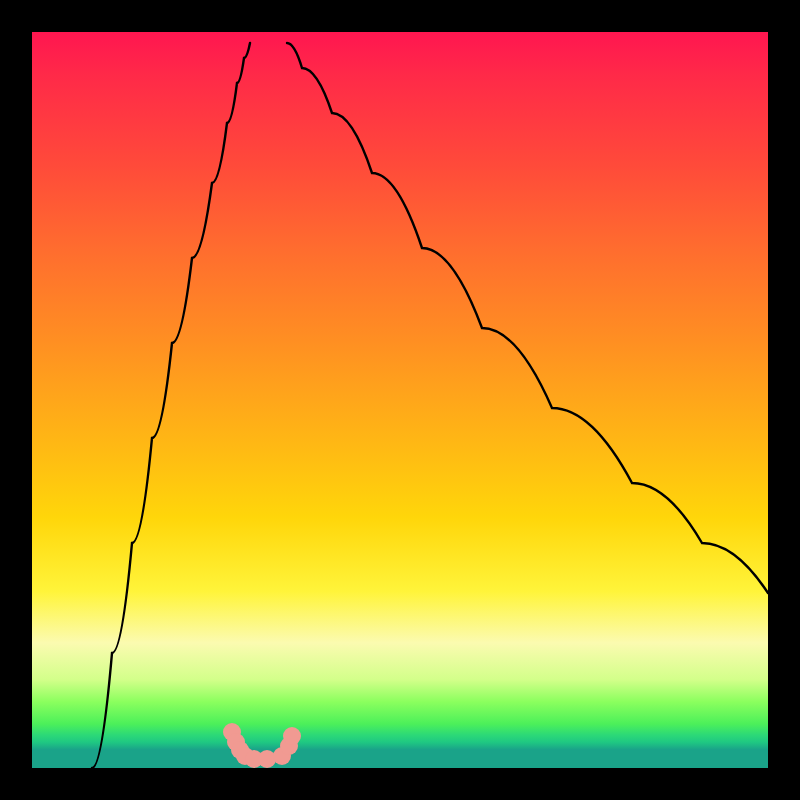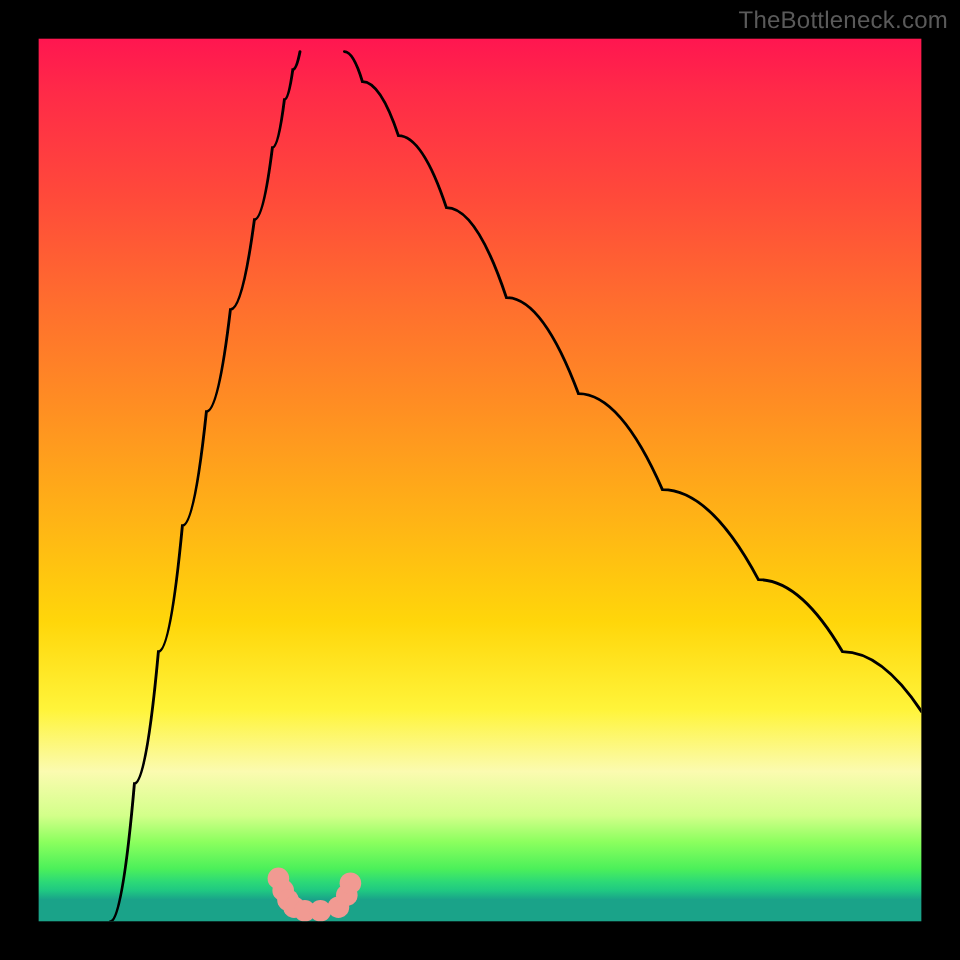--- a/index.html
+++ b/index.html
@@ -62,21 +62,20 @@
     font-size: 20px;
     font-weight: 500;
     letter-spacing: 0.2px;
     user-select: none;
   }
 </style>
 </head>
 <body>
 
 <div class="stage">
-  <div class="watermark">TheBottleneck.com</div>
 
   <div class="plot-area">
     <div class="gradient"></div>
 
     <svg class="curves" viewBox="0 0 736 736" preserveAspectRatio="none">
       <path id="left-curve" fill="none" d="M 60 736 Q 70 736, 80 621 Q 90 621, 100 511 Q 110 511, 120 406 Q 130 406, 140 311 Q 150 311, 160 226 Q 170 226, 180 151 Q 187.5 151, 195 91 Q 200 91, 205 51 Q 208.5 51, 212 26 Q 215 26, 218 11" stroke="#000000" stroke-width="2.4" stroke-linecap="round"></path>
       <path id="right-curve" fill="none" d="M 255 11 Q 262.5 11, 270 36 Q 285 36, 300 81 Q 320 81, 340 141 Q 365 141, 390 216 Q 420 216, 450 296 Q 485 296, 520 376 Q 560 376, 600 451 Q 635 451, 670 511 Q 703 511, 736 561" stroke="#000000" stroke-width="2.4" stroke-linecap="round"></path>
       <g id="markers">
           <circle cx="200" cy="700" r="9" fill="#f19a92"></circle>
           <circle cx="204" cy="710" r="9" fill="#f19a92"></circle>

